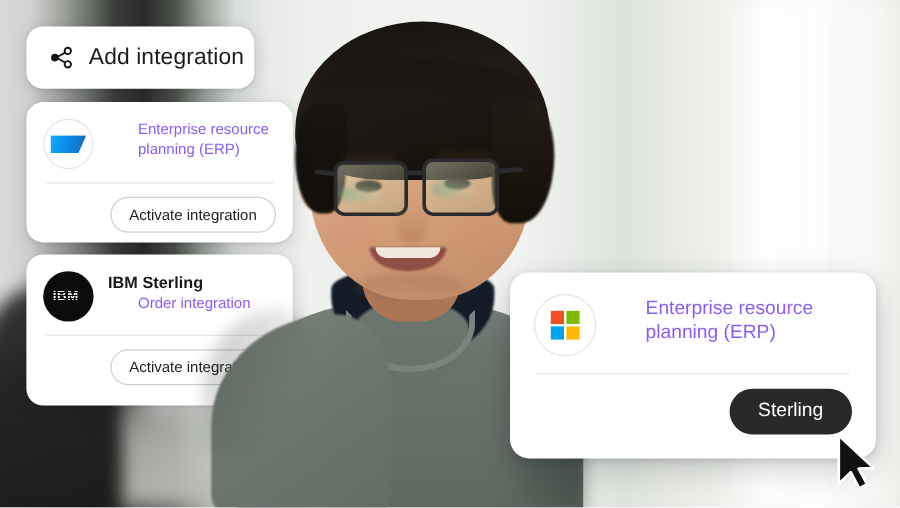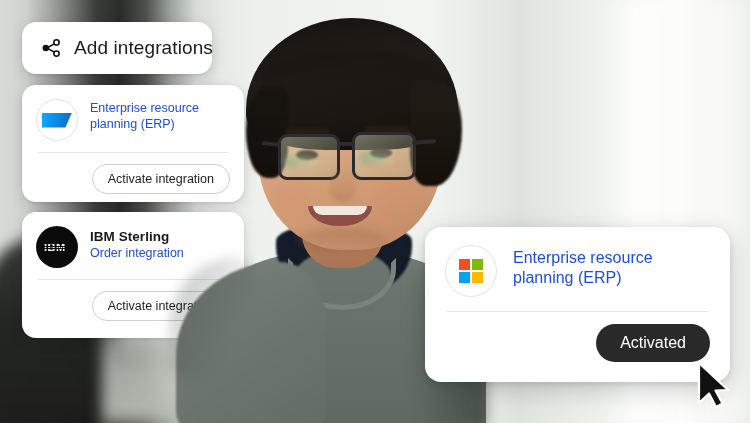--- a/index.html
+++ b/index.html
@@ -277,21 +277,21 @@
 
   .ms-mark { width: 24px; height: 24px; display: grid; grid-template-columns: 11px 11px; grid-template-rows: 11px 11px; gap: 2px; }
   .ms-mark i { display: block; }
 
   .card-titles { min-width: 0; padding-top: 1px; }
   .card-title {
     font-size: 13.5px; font-weight: 700; color: #191919;
     line-height: 17px; letter-spacing: .05px; white-space: nowrap;
   }
   .card-sub {
-    font-size: 12.5px; color: #1d4ed8; line-height: 15.5px; margin-top: 1px;
+    font-size: 12.5px; color: #8b5cf6; line-height: 15.5px; margin-top: 1px; margin-left: 25px;
   }
 
   .divider { height: 1px; background: #e6e6e6; margin: 11px 2px 0 2px; }
 
   .card-foot { display: flex; justify-content: flex-end; margin-top: 11px; }
 
   .pill-outline {
     border: 1px solid #cfcfcf;
     background: #fff;
     border-radius: 999px;
@@ -402,21 +402,21 @@
     <div class="card add-btn">
       <span class="share-icon">
         <svg viewBox="0 0 24 24" width="22" height="22" aria-hidden="true">
           <line x1="7.6" y1="12" x2="17" y2="6.6" stroke="#111" stroke-width="1.6"></line>
           <line x1="7.6" y1="12" x2="17" y2="17.4" stroke="#111" stroke-width="1.6"></line>
           <circle cx="6.3" cy="12" r="3.5" fill="#111"></circle>
           <circle cx="18" cy="5.9" r="2.9" fill="#fff" stroke="#111" stroke-width="1.7"></circle>
           <circle cx="18" cy="18.1" r="2.9" fill="#fff" stroke="#111" stroke-width="1.7"></circle>
         </svg>
       </span>
-      <span class="label">Add integrations</span>
+      <span class="label">Add integration</span>
     </div>
 
     <div id="card-sap" class="card int-card">
       <div class="card-head">
         <span class="logo-wrap logo-ring">
           <span class="sap-mark">
             <span class="para"></span>
             <span class="txt">SAP</span>
           </span>
         </span>
@@ -459,21 +459,21 @@
             <i style="background:#00a4ef"></i>
             <i style="background:#ffb900"></i>
           </span>
         </span>
         <span class="card-titles">
           <div class="card-sub">Enterprise resource planning (ERP)</div>
         </span>
       </div>
       <div class="divider"></div>
       <div class="card-foot">
-        <span class="pill-solid">Activated</span>
+        <span class="pill-solid">Sterling</span>
       </div>
     </div>
 
     <span class="cursor">
       <svg viewBox="0 0 34 46" width="34" height="46" aria-hidden="true">
         <path d="M2 1 L2 41 L12 31.5 L19 45 L25.5 41.5 L18.5 28.5 L31 28 Z" fill="#111111" stroke="#ffffff" stroke-width="2.2" stroke-linejoin="round"></path>
       </svg>
     </span>
 
   </div>

